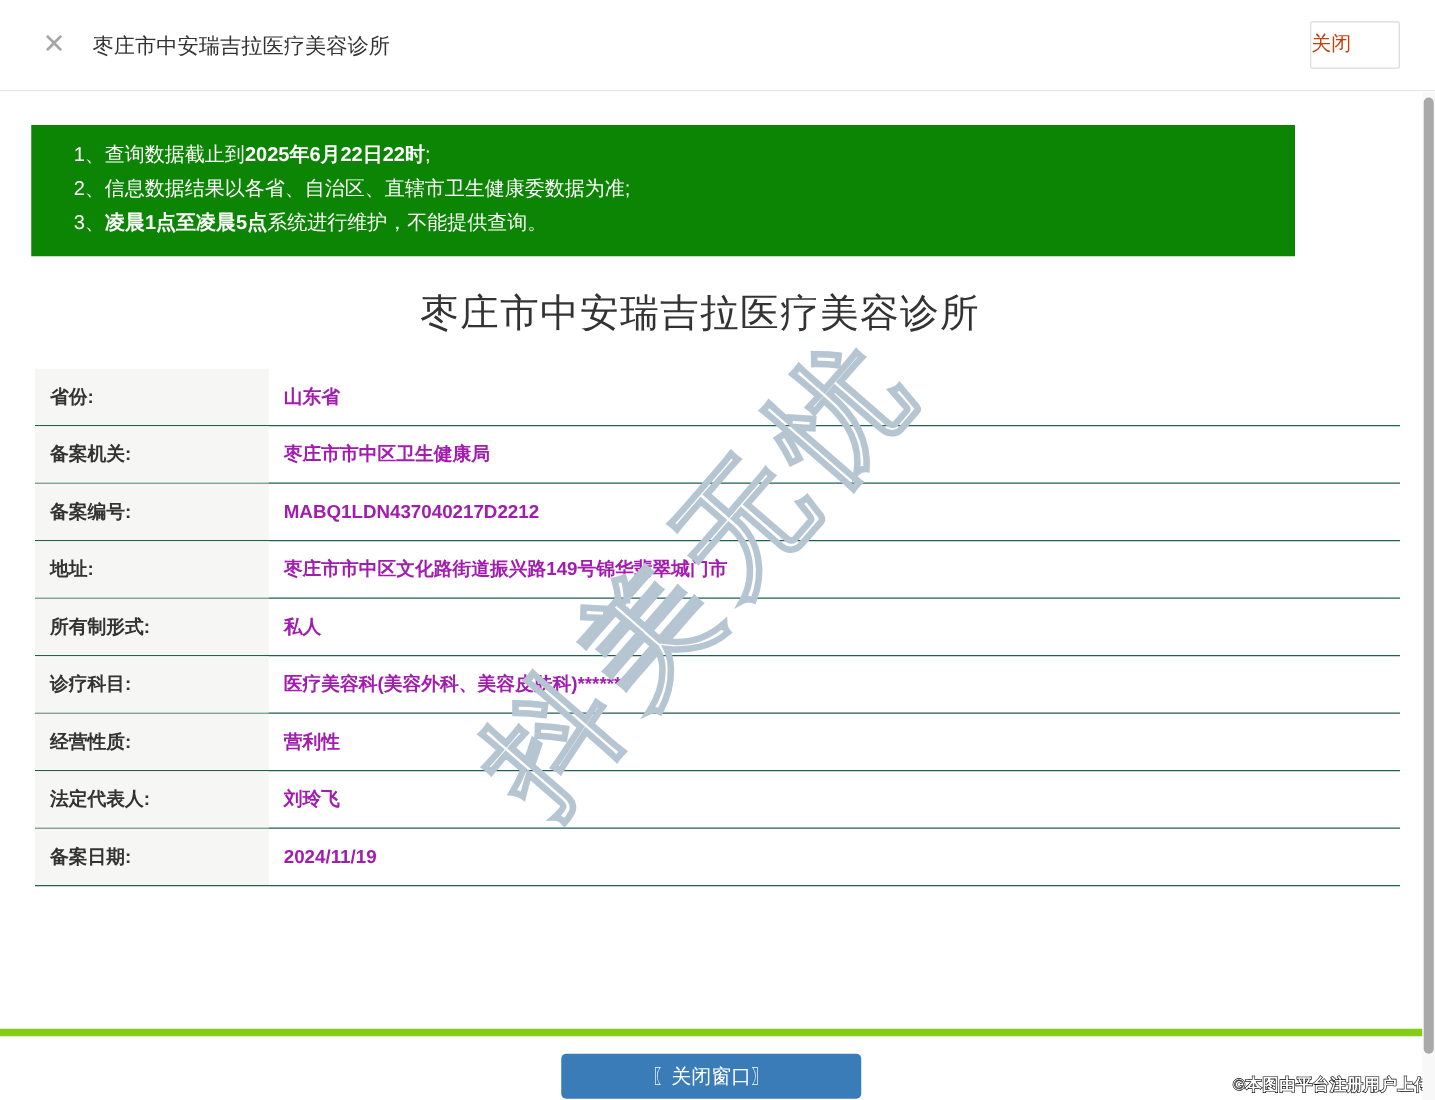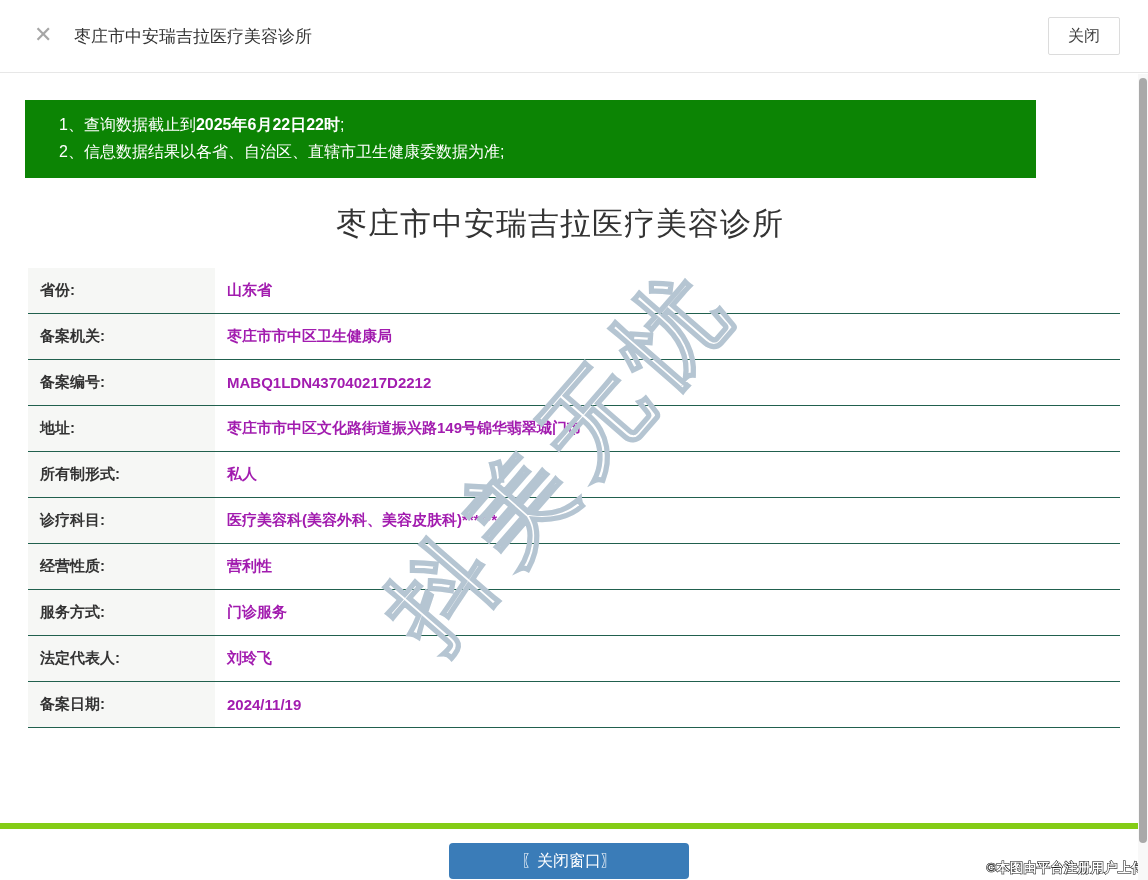--- a/index.html
+++ b/index.html
@@ -6,22 +6,22 @@
   html,body { width:1148px; height:880px; overflow:hidden; background:#fff;
     font-family:"Liberation Sans","DejaVu Sans",sans-serif; color:#333; }
   .page { position:relative; width:1148px; height:880px; background:#fff; }
 
   
   .topbar { position:relative; height:73px; background:#fff; border-bottom:1px solid #e7e7e7; }
   .x-icon { position:absolute; left:34px; top:24px; font-size:22px; line-height:22px;
     color:#a6a6a6; cursor:pointer; }
   .topbar-title { position:absolute; left:74px; top:25px; font-size:17px; color:#333; }
   .close-btn { position:absolute; right:28px; top:17px; width:72px; height:38px;
-    background:#fff; border:1px solid #dcdcdc; border-radius:2px; font-size:16px; color:#404040;
-    text-align:center; line-height:36px; cursor:pointer; }
+    background:#fff; border:1px solid #dcdcdc; border-radius:2px; font-size:16px; color:#c2410c;
+    line-height:36px; cursor:pointer; }
 
   
   .scrollbar { position:absolute; right:0; top:74px; width:10px; height:806px; background:#f8f8f8; }
   .scroll-thumb { position:absolute; left:1px; top:4px; width:8px; height:765px;
     background:#a9a9a9; border-radius:4px; }
 
   
   .notice { margin:27px 0 0 25px; width:1011px; background:#0c8404; color:#fff;
     padding:11px 20px 13px 34px; font-size:16px; line-height:27px; }
   .notice b { font-weight:bold; }
@@ -58,20 +58,21 @@
 
   <div class="topbar">
     <span class="x-icon">✕</span>
     <span class="topbar-title">枣庄市中安瑞吉拉医疗美容诊所</span>
     <div class="close-btn">关闭</div>
   </div>
 
   <div class="notice">
     <div><span>1、查询数据截止到</span><b>2025年6月22日22时</b><span>;</span></div>
     <div><span>2、信息数据结果以各省、自治区、直辖市卫生健康委数据为准;</span><b></b><span></span></div>
+    <div><span>3、</span><b>凌晨1点至凌晨5点</b><span>系统进行维护，不能提供查询。</span></div>
   </div>
 
   <div class="main-title">枣庄市中安瑞吉拉医疗美容诊所</div>
 
   <div class="info-table">
     <div class="row">
       <div class="cell-label">省份:</div>
       <div class="cell-value">山东省</div>
     </div>
     <div class="row">
@@ -92,24 +93,20 @@
     </div>
     <div class="row">
       <div class="cell-label">诊疗科目:</div>
       <div class="cell-value">医疗美容科(美容外科、美容皮肤科)******</div>
     </div>
     <div class="row">
       <div class="cell-label">经营性质:</div>
       <div class="cell-value">营利性</div>
     </div>
     <div class="row">
-      <div class="cell-label">服务方式:</div>
-      <div class="cell-value">门诊服务</div>
-    </div>
-    <div class="row">
       <div class="cell-label">法定代表人:</div>
       <div class="cell-value">刘玲飞</div>
     </div>
     <div class="row">
       <div class="cell-label">备案日期:</div>
       <div class="cell-value">2024/11/19</div>
     </div>
   </div>
 
   <div class="footer">

